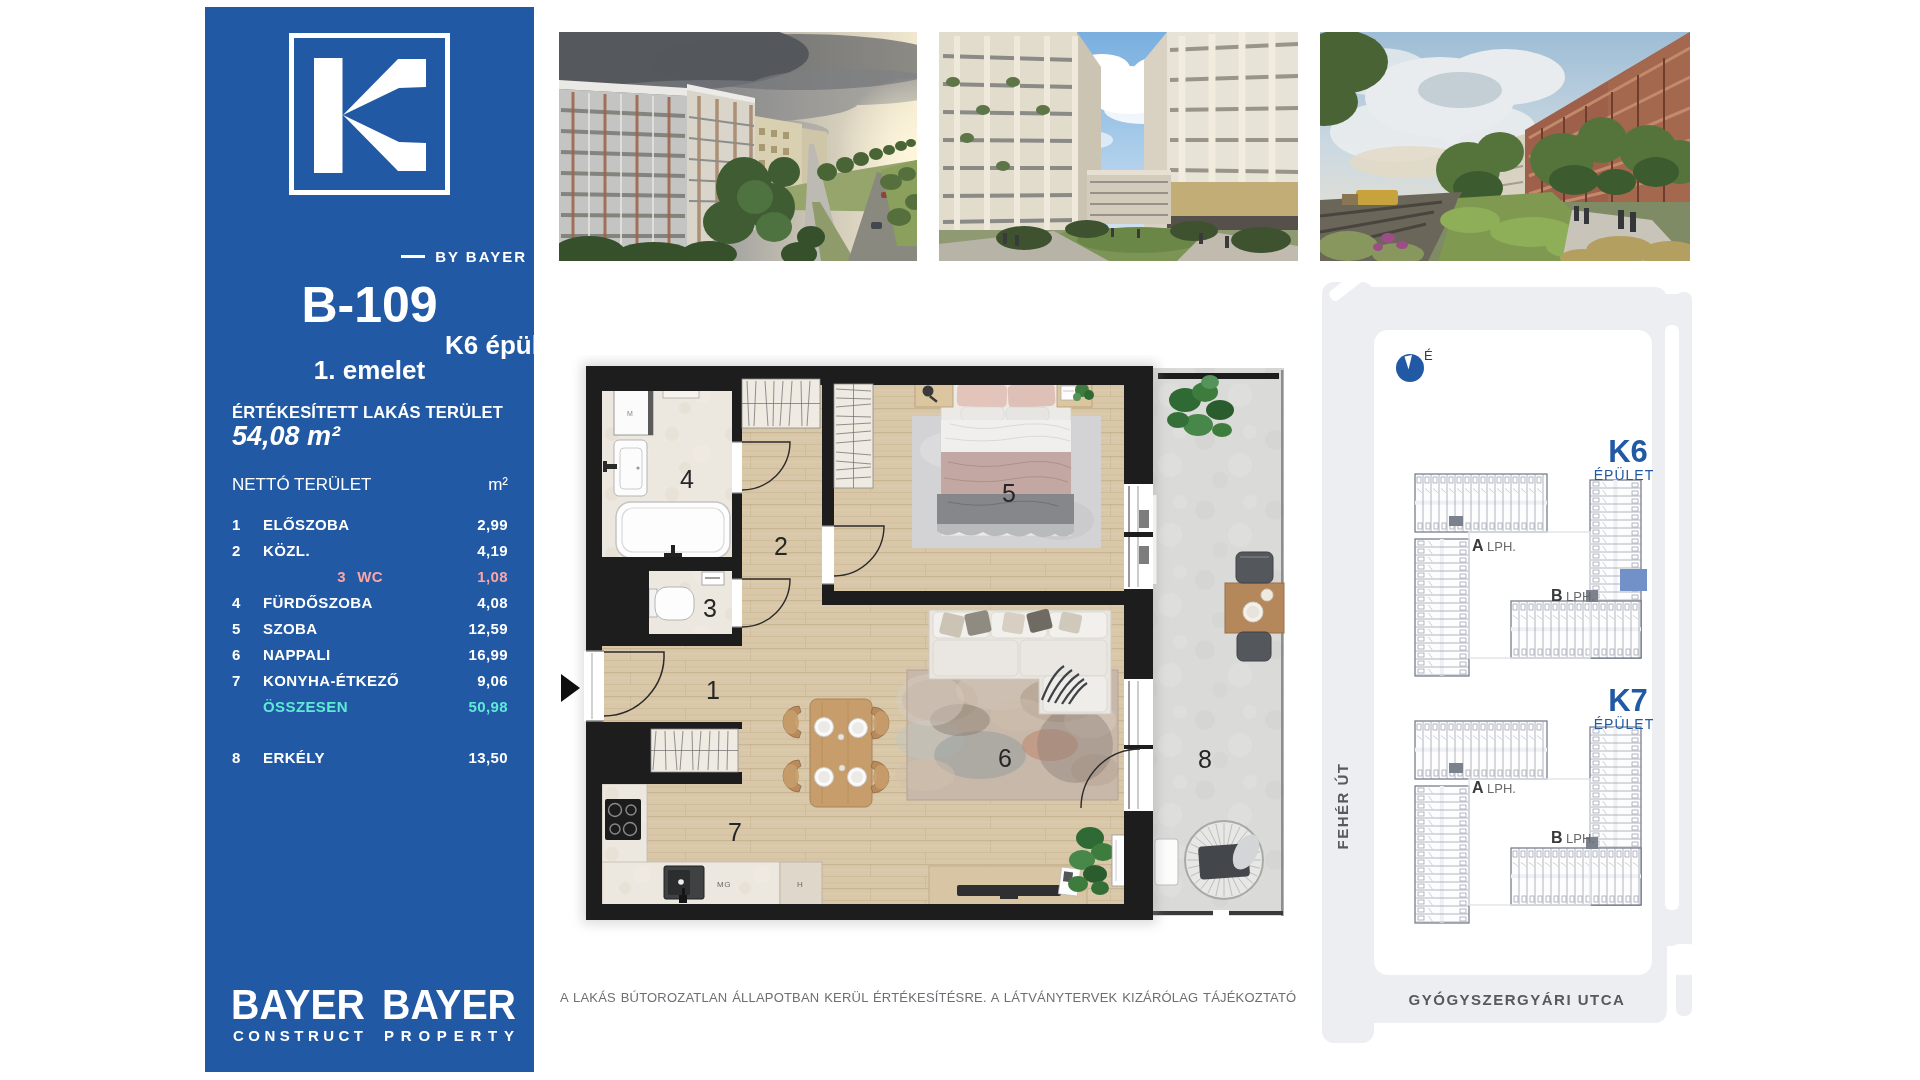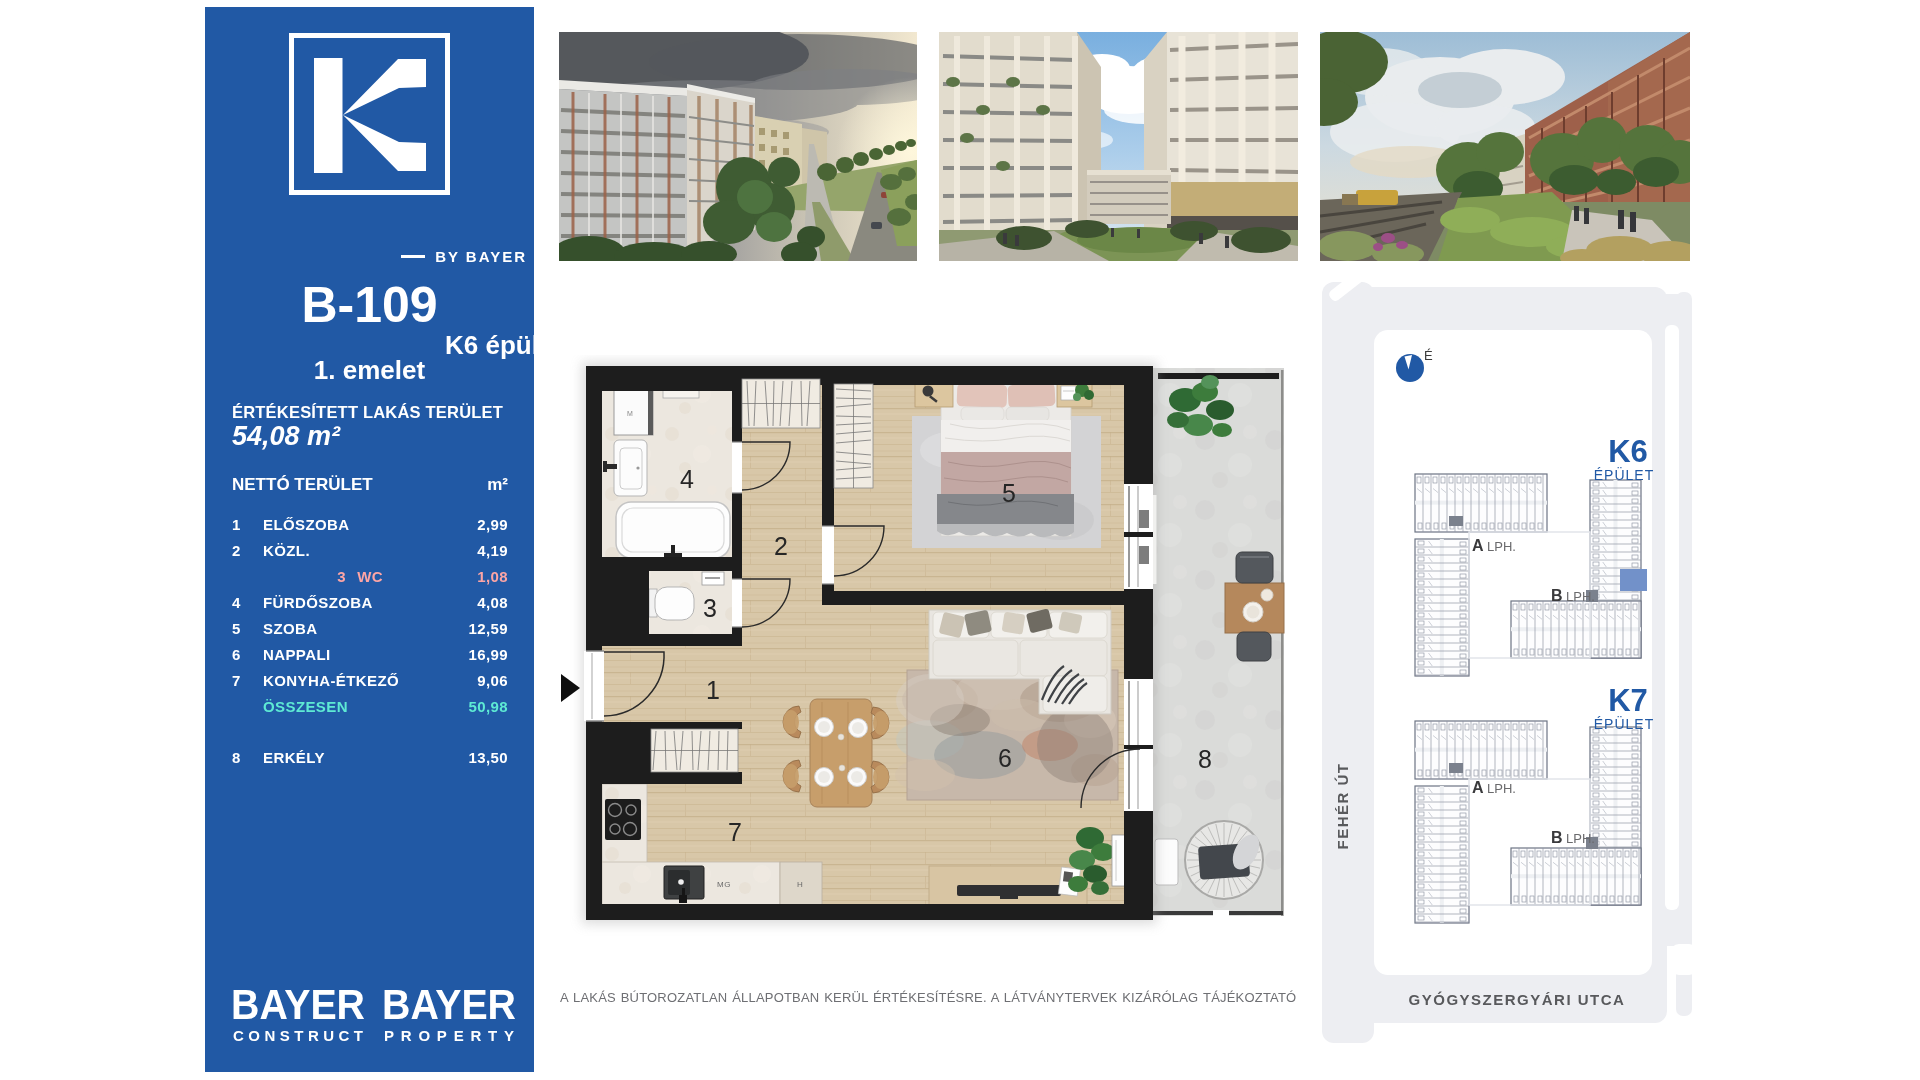--- a/index.html
+++ b/index.html
@@ -15,21 +15,21 @@
 <rect x="25" y="26" width="28.5" height="115" fill="#fff"></rect>
 <polygon points="54,83 109,27 137,27 137,55 110,56" fill="#fff"></polygon>
 <polygon points="54,83 109,139 137,139 137,111 110,110" fill="#fff"></polygon>
 </svg>
 <div class="abs" style="left:0;top:241px;width:356px;text-align:right;color:#fff;font-size:15px;font-weight:bold;letter-spacing:2px;"><span style="display:inline-block;width:24px;border-top:3px solid #fff;vertical-align:4px;margin-right:10px;"></span>BY BAYER<span style="display:inline-block;width:24px;border-top:3px solid #fff;vertical-align:4px;margin-left:10px;"></span></div>
 <div class="abs" style="left:0;top:269px;width:329px;text-align:center;color:#fff;font-size:50px;font-weight:bold;">B-109</div>
 <div class="abs" style="left:0;top:323px;width:329px;text-align:right;color:#fff;font-size:26px;font-weight:bold;margin-left:28px;">K6 épület</div>
 <div class="abs" style="left:0;top:348px;width:329px;text-align:center;color:#fff;font-size:26px;font-weight:bold;">1. emelet</div>
 <div class="abs" style="left:27px;top:396px;width:300px;color:#fff;font-size:16.5px;font-weight:bold;letter-spacing:0.2px;white-space:nowrap;">ÉRTÉKESÍTETT LAKÁS TERÜLET</div>
 <div class="abs" style="left:27px;top:414px;width:275px;color:#fff;font-size:27px;font-weight:bold;font-style:italic;">54,08 m²</div>
-<div class="abs" style="left:27px;top:468px;width:276px;color:#fff;font-size:17px;font-weight:bold;">NETTÓ TERÜLET<span style="float:right">m²</span></div>
+<div class="abs" style="left:27px;top:468px;width:276px;color:#fff;font-size:17px;font-weight:normal;">NETTÓ TERÜLET<span style="float:right">m²</span></div>
 <div class="abs" style="left:27px;top:509px;width:276px;color:#fff;font-size:15px;font-weight:bold;letter-spacing:0.4px;"><span style="display:inline-block;width:31px;">1</span>ELŐSZOBA<span style="float:right">2,99</span></div>
       <div class="abs" style="left:27px;top:535px;width:276px;color:#fff;font-size:15px;font-weight:bold;letter-spacing:0.4px;"><span style="display:inline-block;width:31px;">2</span>KÖZL.<span style="float:right">4,19</span></div>
       <div class="abs" style="left:27px;top:561px;width:276px;color:#fca5a5;font-size:15px;font-weight:bold;letter-spacing:0.4px;text-align:center;"><span style="display:inline-block;width:31px;">3</span>WC<span style="float:right">1,08</span></div>
       <div class="abs" style="left:27px;top:587px;width:276px;color:#fff;font-size:15px;font-weight:bold;letter-spacing:0.4px;"><span style="display:inline-block;width:31px;">4</span>FÜRDŐSZOBA<span style="float:right">4,08</span></div>
       <div class="abs" style="left:27px;top:613px;width:276px;color:#fff;font-size:15px;font-weight:bold;letter-spacing:0.4px;"><span style="display:inline-block;width:31px;">5</span>SZOBA<span style="float:right">12,59</span></div>
       <div class="abs" style="left:27px;top:639px;width:276px;color:#fff;font-size:15px;font-weight:bold;letter-spacing:0.4px;"><span style="display:inline-block;width:31px;">6</span>NAPPALI<span style="float:right">16,99</span></div>
       <div class="abs" style="left:27px;top:665px;width:276px;color:#fff;font-size:15px;font-weight:bold;letter-spacing:0.4px;"><span style="display:inline-block;width:31px;">7</span>KONYHA-ÉTKEZŐ<span style="float:right">9,06</span></div>
       <div class="abs" style="left:27px;top:691px;width:276px;color:#5eead4;font-size:15px;font-weight:bold;letter-spacing:0.4px;"><span style="display:inline-block;width:31px;"></span>ÖSSZESEN<span style="float:right">50,98</span></div>
       <div class="abs" style="left:27px;top:742px;width:276px;color:#fff;font-size:15px;font-weight:bold;letter-spacing:0.4px;"><span style="display:inline-block;width:31px;">8</span>ERKÉLY<span style="float:right">13,50</span></div>
 <svg class="abs" style="left:25px;top:975px;" width="137" height="62" viewBox="0 0 137 62">

